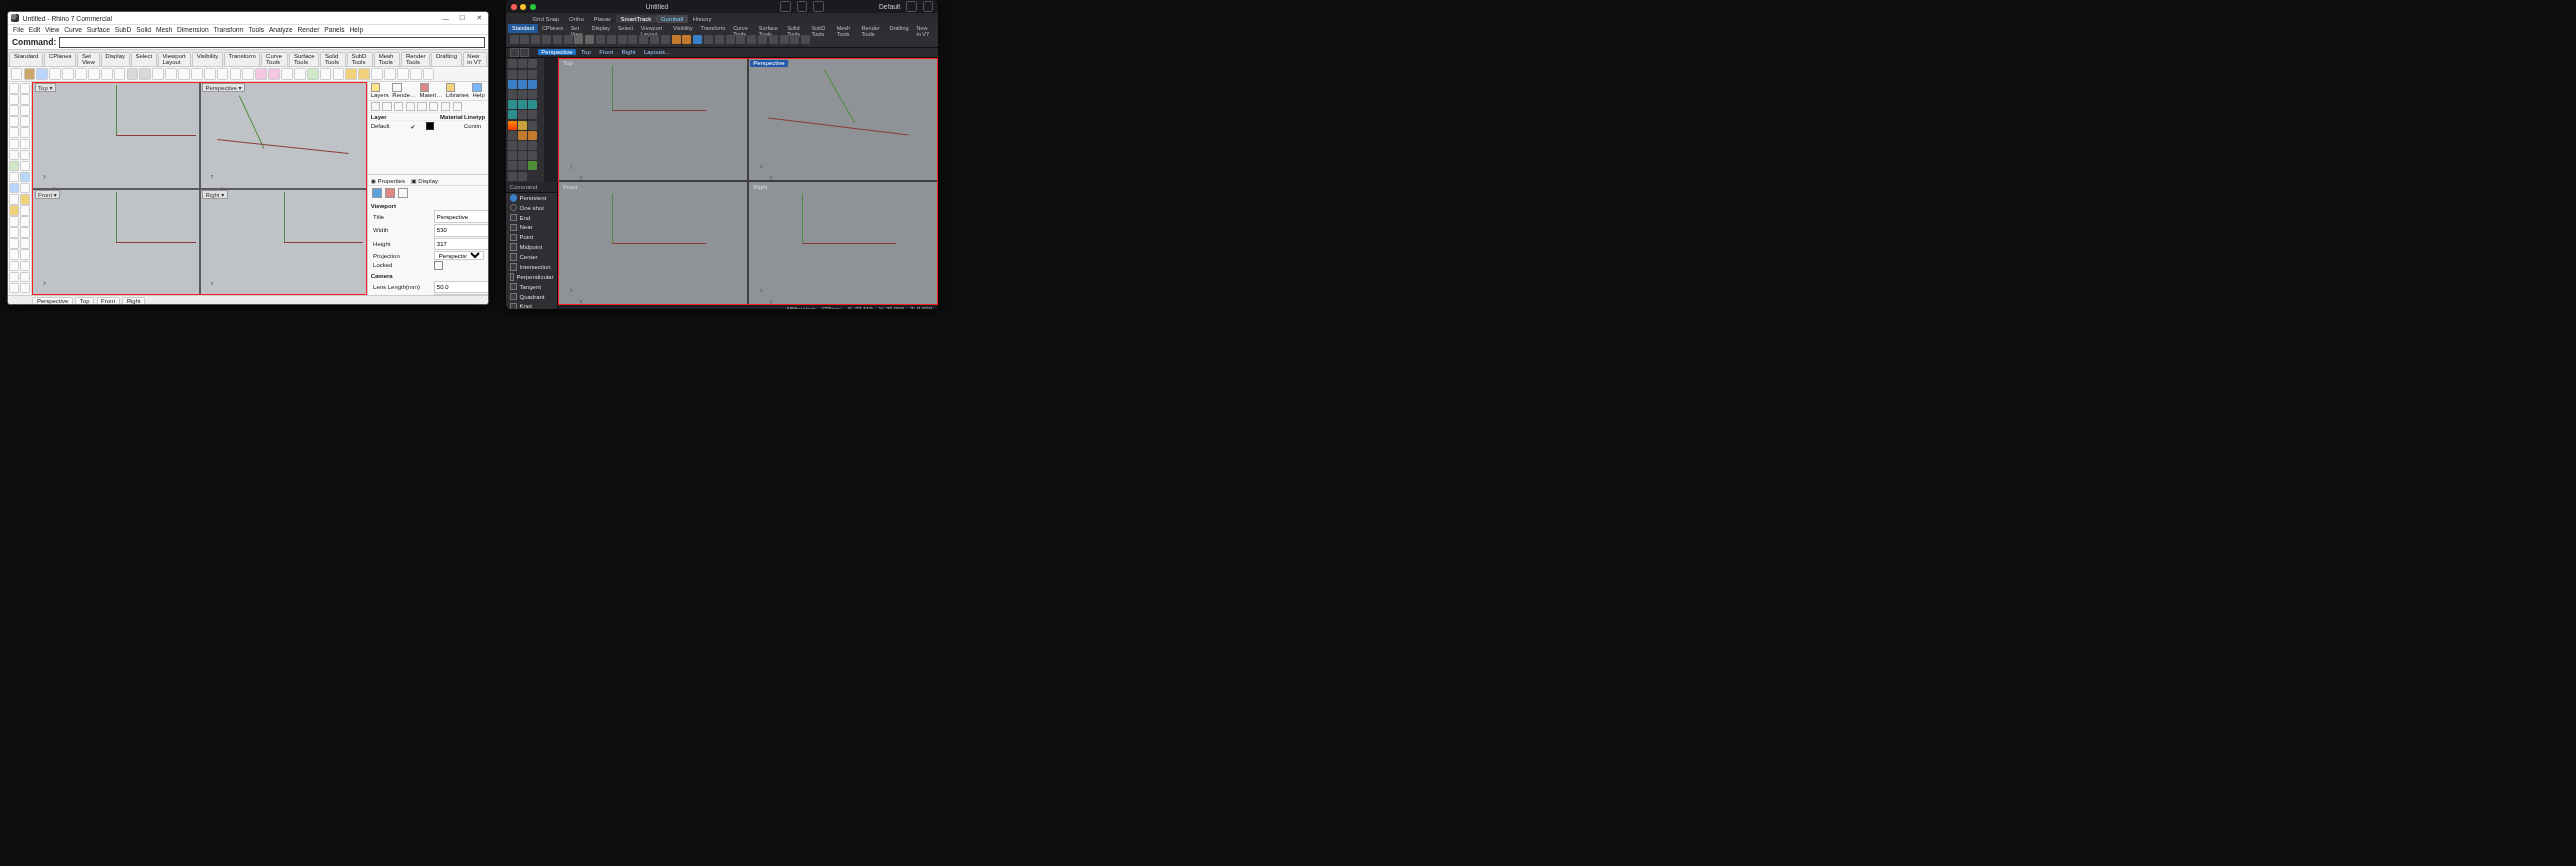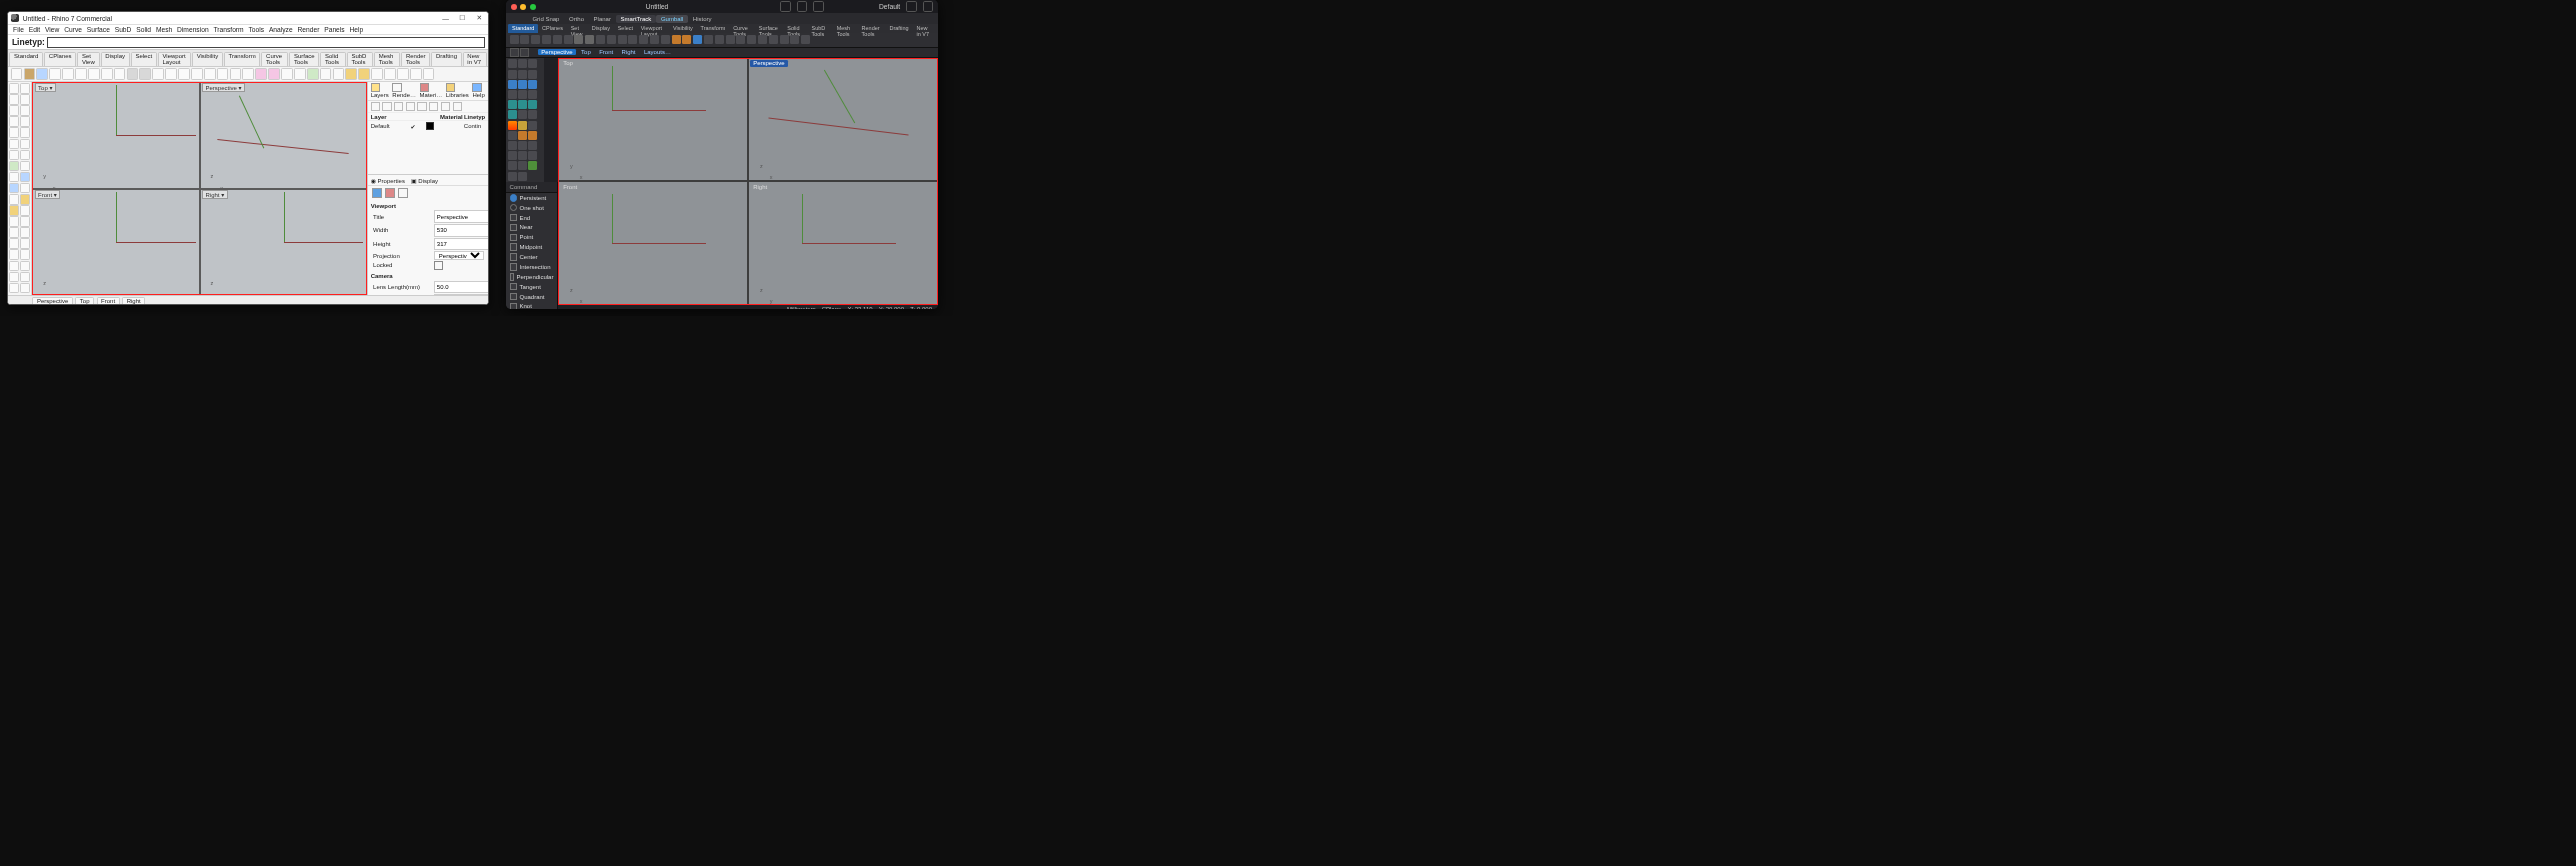--- a/index.html
+++ b/index.html
@@ -164,21 +164,21 @@
       <span>Dimension</span>
       <span>Transform</span>
       <span>Tools</span>
       <span>Analyze</span>
       <span>Render</span>
       <span>Panels</span>
       <span>Help</span>
     </div>
 
     <div class="win-cmd">
-      <label>Linetyp:</label>
+      <label>Command:</label>
       <input value="" style="">
     </div>
 
     <div class="tabstrip">
       <span class="tab">Standard</span>
       <span class="tab">CPlanes</span>
       <span class="tab">Set View</span>
       <span class="tab">Display</span>
       <span class="tab">Select</span>
       <span class="tab">Viewport Layout</span>

